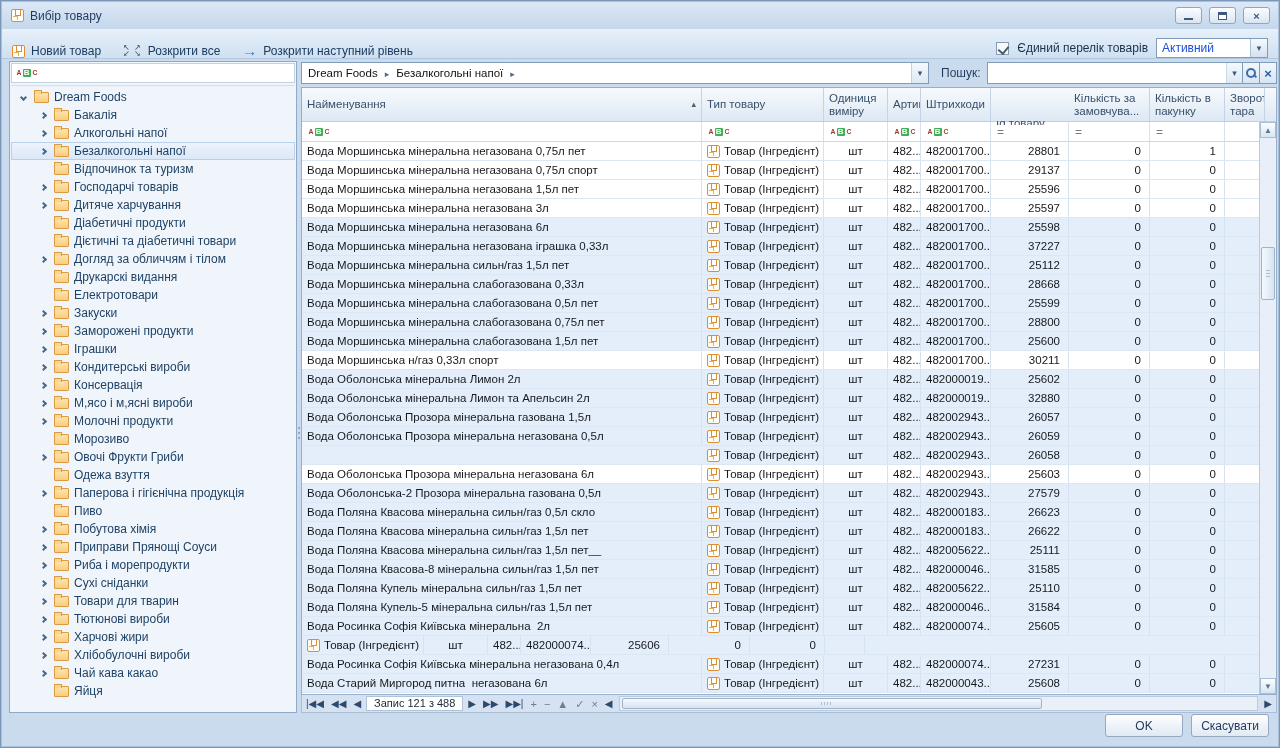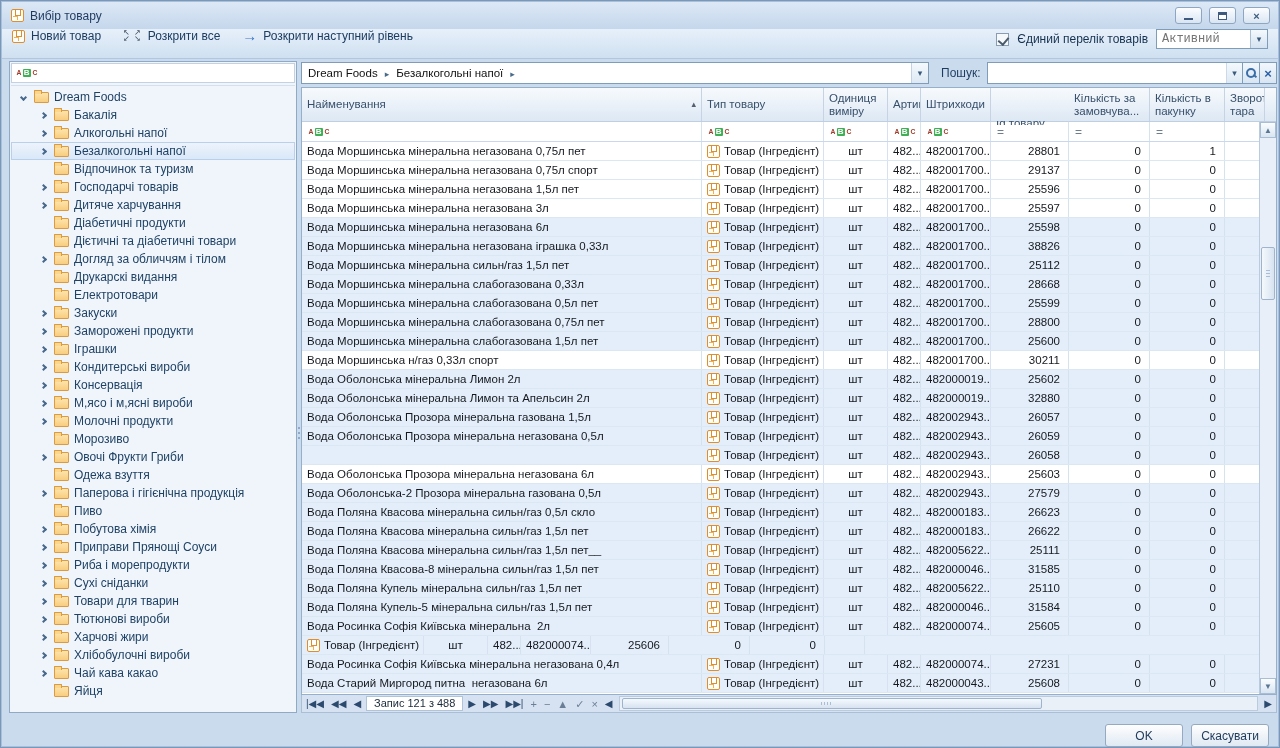--- a/index.html
+++ b/index.html
@@ -14,31 +14,31 @@
   .title-text { font-size:12px; color:#1e3a5f; margin-left:6px; }
   .win-btns { position:absolute; right:8px; top:5px; display:flex; gap:7px; }
   .wbtn { width:27px; height:17px; border:1px solid #8ea6c2; border-radius:3px;
     background:linear-gradient(#fcfdff,#d9e5f2); display:flex; align-items:center; justify-content:center;
     color:#3d5a7e; font-size:11px; font-weight:bold; cursor:default; }
   .glyph-min { width:9px; height:2px; background:#3d5a7e; margin-top:6px; }
   .glyph-restore { width:9px; height:8px; border:1px solid #3d5a7e; background:#fff; box-shadow:inset 0 2px 0 #3d5a7e; }
 
   
   .toolbar { position:absolute; left:1px; right:1px; top:28px; height:30px;
-    background:linear-gradient(#e7f0fa,#cfe0f1); border-bottom:1px solid #b2c7dd; display:flex; align-items:flex-start; padding:0 10px; }
+    background:linear-gradient(#e7f0fa,#cfe0f1); border-bottom:1px solid #b2c7dd; display:flex; align-items:flex-end; padding:0 10px; }
   .tbtn { display:flex; align-items:center; gap:6px; margin-right:22px; color:#1c3c60; cursor:default; }
   .exp-ico { font-size:8px; line-height:6px; color:#3e4c5c; letter-spacing:1px; text-align:center; white-space:pre; }
   .arrow-ico { color:#3b78c4; font-size:15px; font-weight:bold; line-height:12px; }
   .toolbar-right { margin-left:auto; display:flex; align-items:center; gap:8px; }
   .checkbox { width:13px; height:13px; border:1px solid #8a9cb4; background:#f6f9fc; position:relative; }
   .checkbox.checked::after { content:''; position:absolute; left:3px; top:1px; width:5px; height:8px;
     border-right:2px solid #4a5a6a; border-bottom:2px solid #4a5a6a; transform:rotate(40deg); }
   .cb-label { color:#16324f; }
   .select { display:flex; align-items:center; width:112px; height:20px; border:1px solid #7f9db9; background:#fff; padding-left:5px; }
-  .select .sel-text { flex:1; color:#737373;font-family:Liberation Mono, monospace; }
+  .select .sel-text { flex:1; color:#1d4ed8; }
   .select .sel-arrow { width:17px; height:18px; border-left:1px solid #aabfd4; background:linear-gradient(#f4f9fd,#d4e2f0);
     display:flex; align-items:center; justify-content:center; color:#3a5a7c; font-size:9px; }
 
   
   .pkg-icon { width:13px; height:13px; border:1px solid #df8e2e; border-radius:2px; background:#fffdf8; position:relative; flex:none; display:inline-block; }
   .pkg-icon::before { content:''; position:absolute; left:3px; top:-1px; width:4px; height:5px; border:1px solid #df8e2e; background:#fff; }
   .pkg-icon::after { content:''; position:absolute; left:1px; bottom:1px; width:4px; height:3px; border-top:1px solid #e8b060; border-right:1px solid #e8b060; }
   .folder-icon { width:15px; height:11px; background:linear-gradient(#fde4ad,#f9cd7e); border:1px solid #dd9a3e; border-radius:1px; position:relative; flex:none; }
   .folder-icon::before { content:''; position:absolute; left:-1px; top:-3px; width:6px; height:3px; background:#fbd68f; border:1px solid #dd9a3e; border-bottom:none; border-radius:1px 1px 0 0; }
   .chev { width:5px; height:5px; border-right:2px solid #48698c; border-bottom:2px solid #48698c; display:inline-block; flex:none; }
@@ -111,21 +111,21 @@
   .nav-ico.gray { color:#6a7f96; font-size:11px; }
   .rec-box { background:#fff; border:1px solid #b0c4d8; height:15px; line-height:13px; padding:0 7px; font-size:11px; color:#1a2a3a; flex:none; }
   .hscroll { flex:1; height:15px; background:#e9f0f8; border:1px solid #b9cbdd; position:relative; margin:0 1px; }
   .hthumb { position:absolute; top:1px; bottom:1px; left:2px; width:420px; border:1px solid #9fb4cc; border-radius:2px;
     background:linear-gradient(#f5f9fd,#d7e3f1); }
   .hthumb::after { content:''; position:absolute; top:3px; bottom:3px; left:198px; width:10px;
     background:repeating-linear-gradient(90deg,#a9bed4 0 1px, transparent 1px 3px); }
 
   
   .footer { position:absolute; left:0; right:0; bottom:0; height:36px; }
-  .btn { position:absolute; top:13px; width:78px; height:23px; border:1px solid #97a9c0; border-radius:3px;
+  .btn { position:absolute; top:3px; width:78px; height:23px; border:1px solid #97a9c0; border-radius:3px;
     background:linear-gradient(#fefefe,#e0e9f3); font:12px "Liberation Sans","DejaVu Sans",sans-serif; color:#223c5e; }
   .btn.ok { right:96px; }
   .btn.cancel { right:10px; }
 </style>
 </head>
 <body>
 
 <div class="window">
 
   <div class="titlebar">
@@ -549,21 +549,21 @@
             <div class="tcell right" style="width: 81px;">0</div>
             <div class="tcell right" style="width: 75px;">0</div>
             <div class="tcell" style="width: 40px;"></div>
           </div>
           <div class="trow shaded">
             <div class="tcell" style="width: 400px;">Вода Моршинська мінеральна негазована іграшка 0,33л</div>
             <div class="tcell" style="width: 122px;"><span class="pkg-icon"></span><span>Товар (Інгредієнт)</span></div>
             <div class="tcell center" style="width: 64px;">шт</div>
             <div class="tcell" style="width: 33px;">482...</div>
             <div class="tcell" style="width: 70px;">482001700...</div>
-            <div class="tcell right" style="width: 78px;">38826</div>
+            <div class="tcell right" style="width: 78px;">37227</div>
             <div class="tcell right" style="width: 81px;">0</div>
             <div class="tcell right" style="width: 75px;">0</div>
             <div class="tcell" style="width: 40px;"></div>
           </div>
           <div class="trow shaded">
             <div class="tcell" style="width: 400px;">Вода Моршинська мінеральна сильн/газ 1,5л пет</div>
             <div class="tcell" style="width: 122px;"><span class="pkg-icon"></span><span>Товар (Інгредієнт)</span></div>
             <div class="tcell center" style="width: 64px;">шт</div>
             <div class="tcell" style="width: 33px;">482...</div>
             <div class="tcell" style="width: 70px;">482001700...</div>

